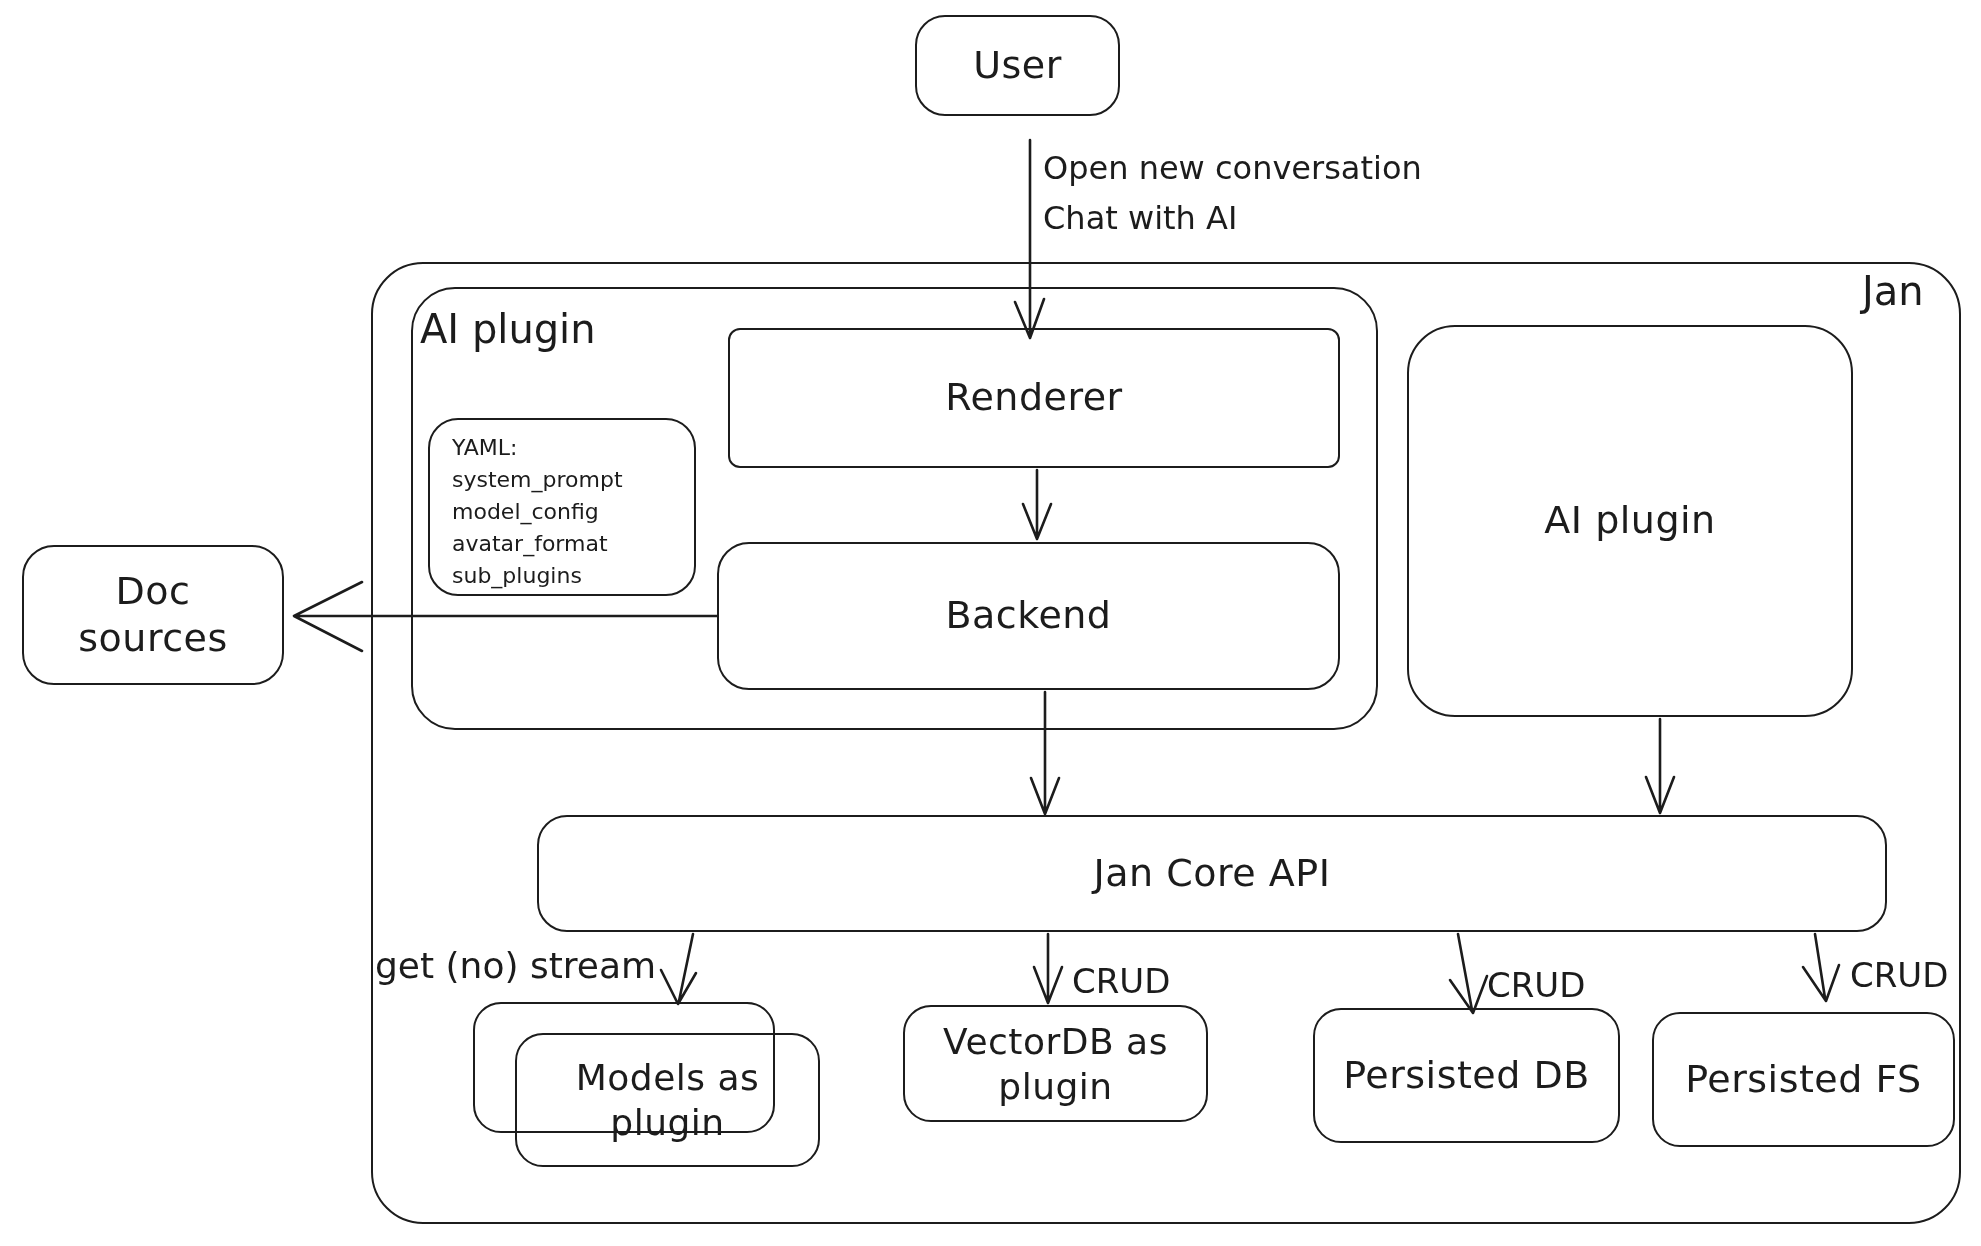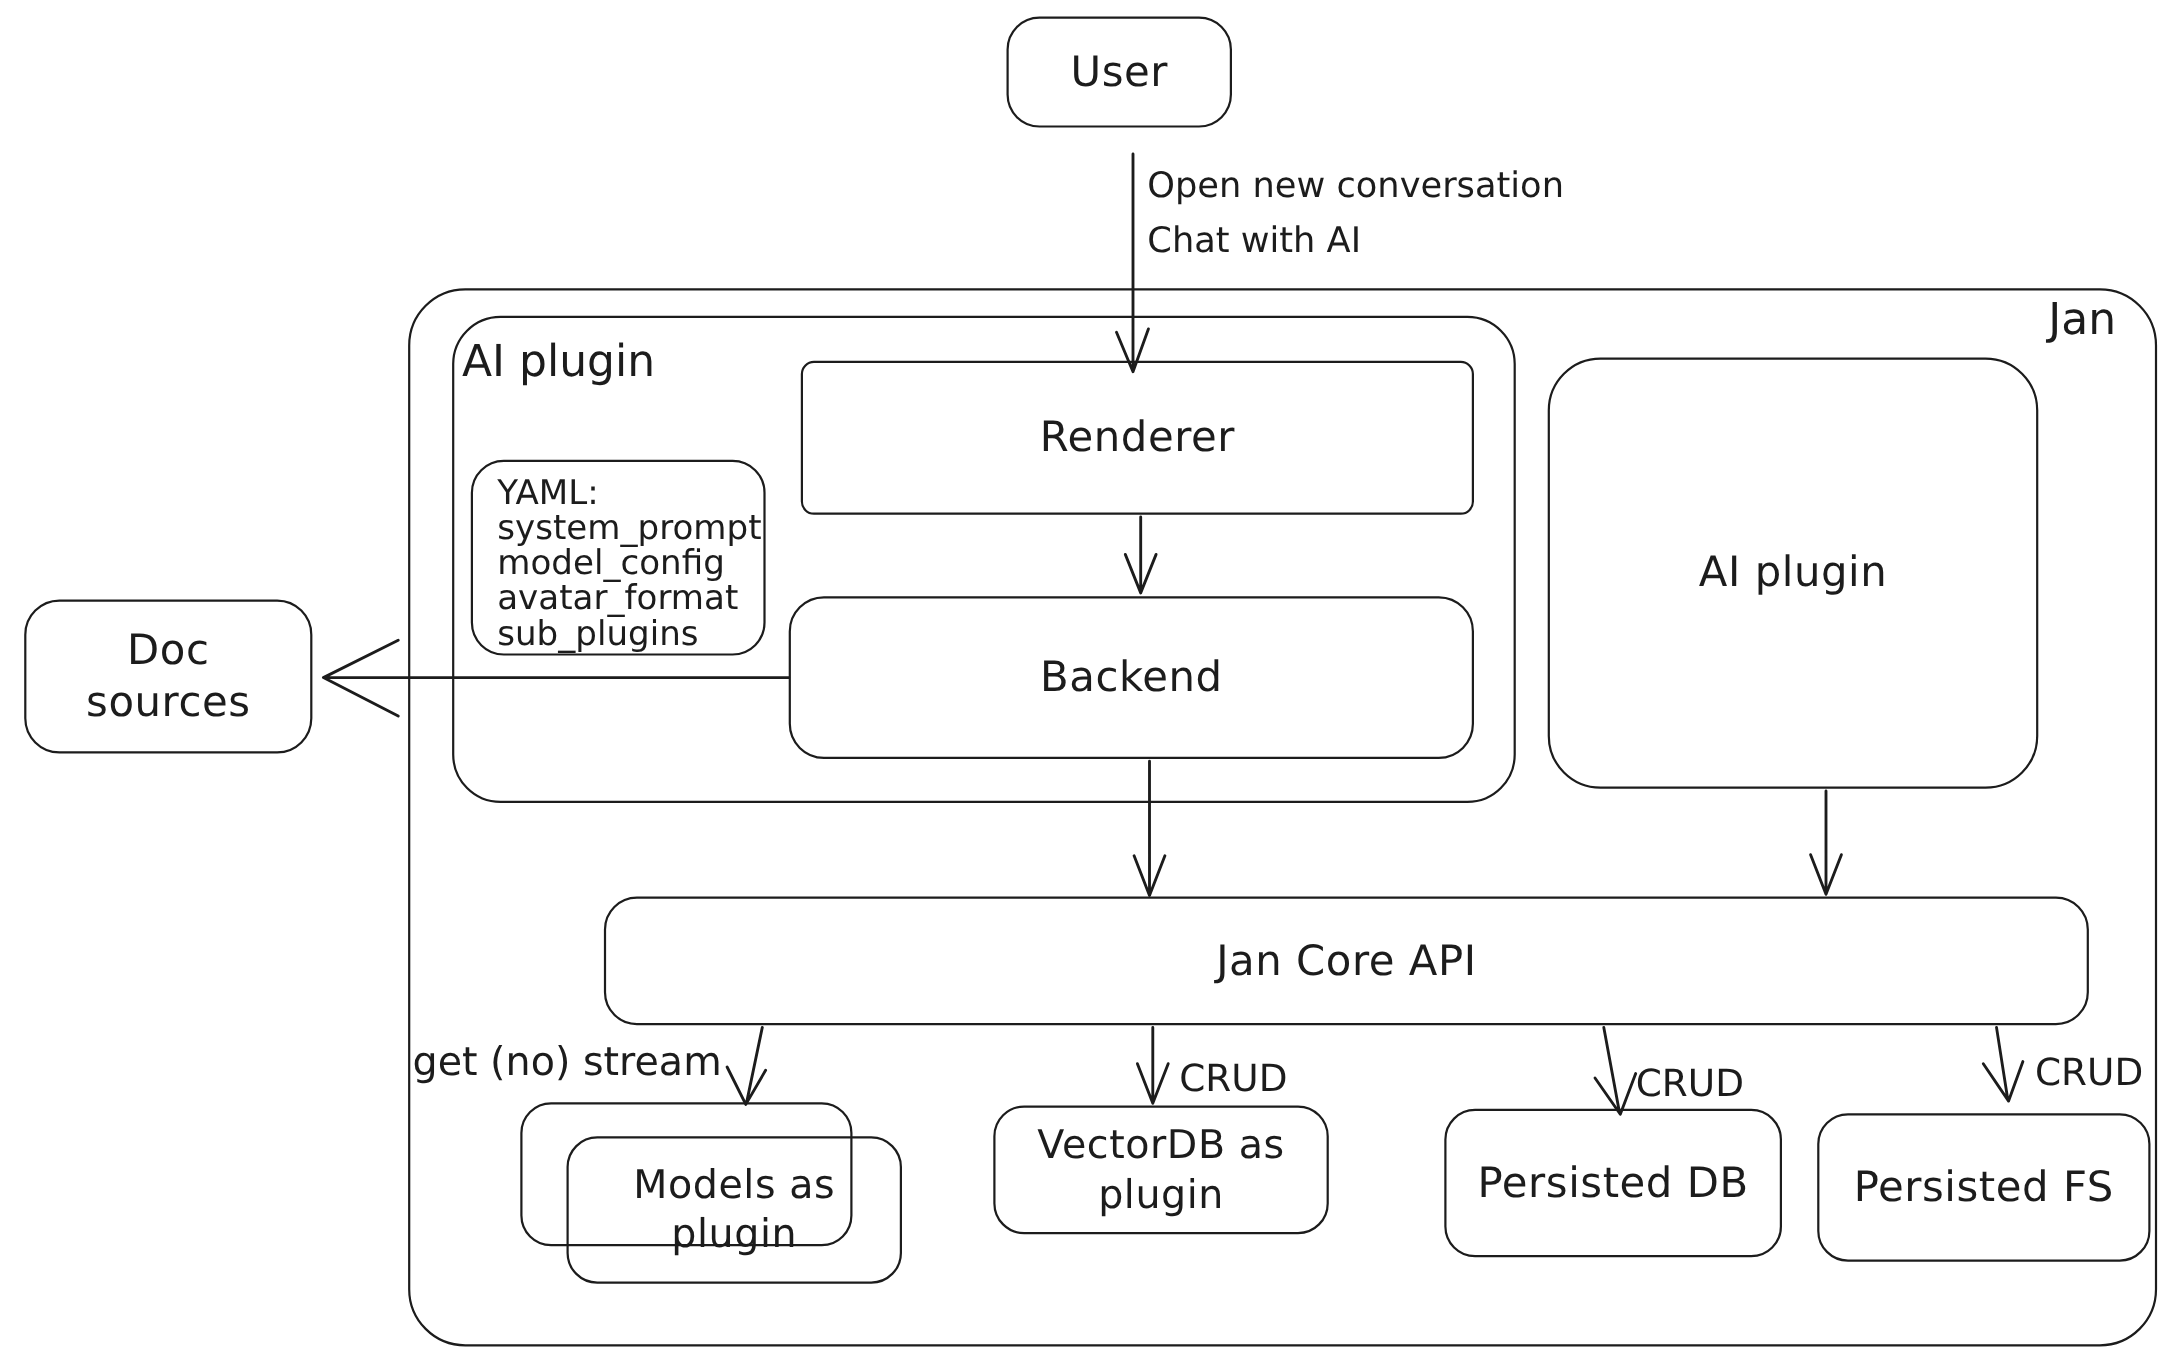--- a/index.html
+++ b/index.html
@@ -52,24 +52,24 @@
     stroke-linejoin: round;
   }
   
   #user-box        { left: 915px;  top: 15px;   width: 205px;  height: 101px;  border-radius: 30px; }
   #jan-box         { left: 371px;  top: 262px;  width: 1590px; height: 962px;  border-radius: 52px; }
   #plugin-group    { left: 411px;  top: 287px;  width: 967px;  height: 443px;  border-radius: 44px; }
   #renderer-box    { left: 728px;  top: 328px;  width: 612px;  height: 140px;  border-radius: 12px; }
   #backend-box     { left: 717px;  top: 542px;  width: 623px;  height: 148px;  border-radius: 32px; }
   #yaml-note       { left: 428px;  top: 418px;  width: 268px;  height: 178px;  border-radius: 30px;
                      align-items: flex-start; justify-content: flex-start; }
-  #yaml-note .yaml-lines { text-align: left; font-size: 31px; line-height: 32px; padding: 12px 0 0 22px; }
+  #yaml-note .yaml-lines { text-align: left; font-size: 22px; line-height: 32px; padding: 12px 0 0 22px; }
   #ai-plugin-right { left: 1407px; top: 325px;  width: 446px;  height: 392px;  border-radius: 48px; }
   #doc-sources     { left: 22px;   top: 545px;  width: 262px;  height: 140px;  border-radius: 32px; }
-  #jan-core-api    { left: 537px;  top: 815px;  width: 1350px; height: 117px;  border-radius: 30px; margin-left: 12px; }
+  #jan-core-api    { left: 537px;  top: 815px;  width: 1350px; height: 117px;  border-radius: 30px; }
   #models-back     { left: 473px;  top: 1002px; width: 302px;  height: 131px;  border-radius: 28px; }
   #models-front    { left: 515px;  top: 1033px; width: 305px;  height: 134px;  border-radius: 28px; }
   #vectordb-box    { left: 903px;  top: 1005px; width: 305px;  height: 117px;  border-radius: 28px; }
   #persisted-db    { left: 1313px; top: 1008px; width: 307px;  height: 135px;  border-radius: 28px; }
   #persisted-fs    { left: 1652px; top: 1012px; width: 303px;  height: 135px;  border-radius: 28px; }
   #models-front .node-text, #vectordb-box .node-text { font-size: 36px; }
   
   #edge-label-open   { left: 1043px; top: 150px; font-size: 32px; }
   #edge-label-chat   { left: 1043px; top: 200px; font-size: 32px; }
   #jan-title         { left: 1862px; top: 268px; font-size: 40px; }

